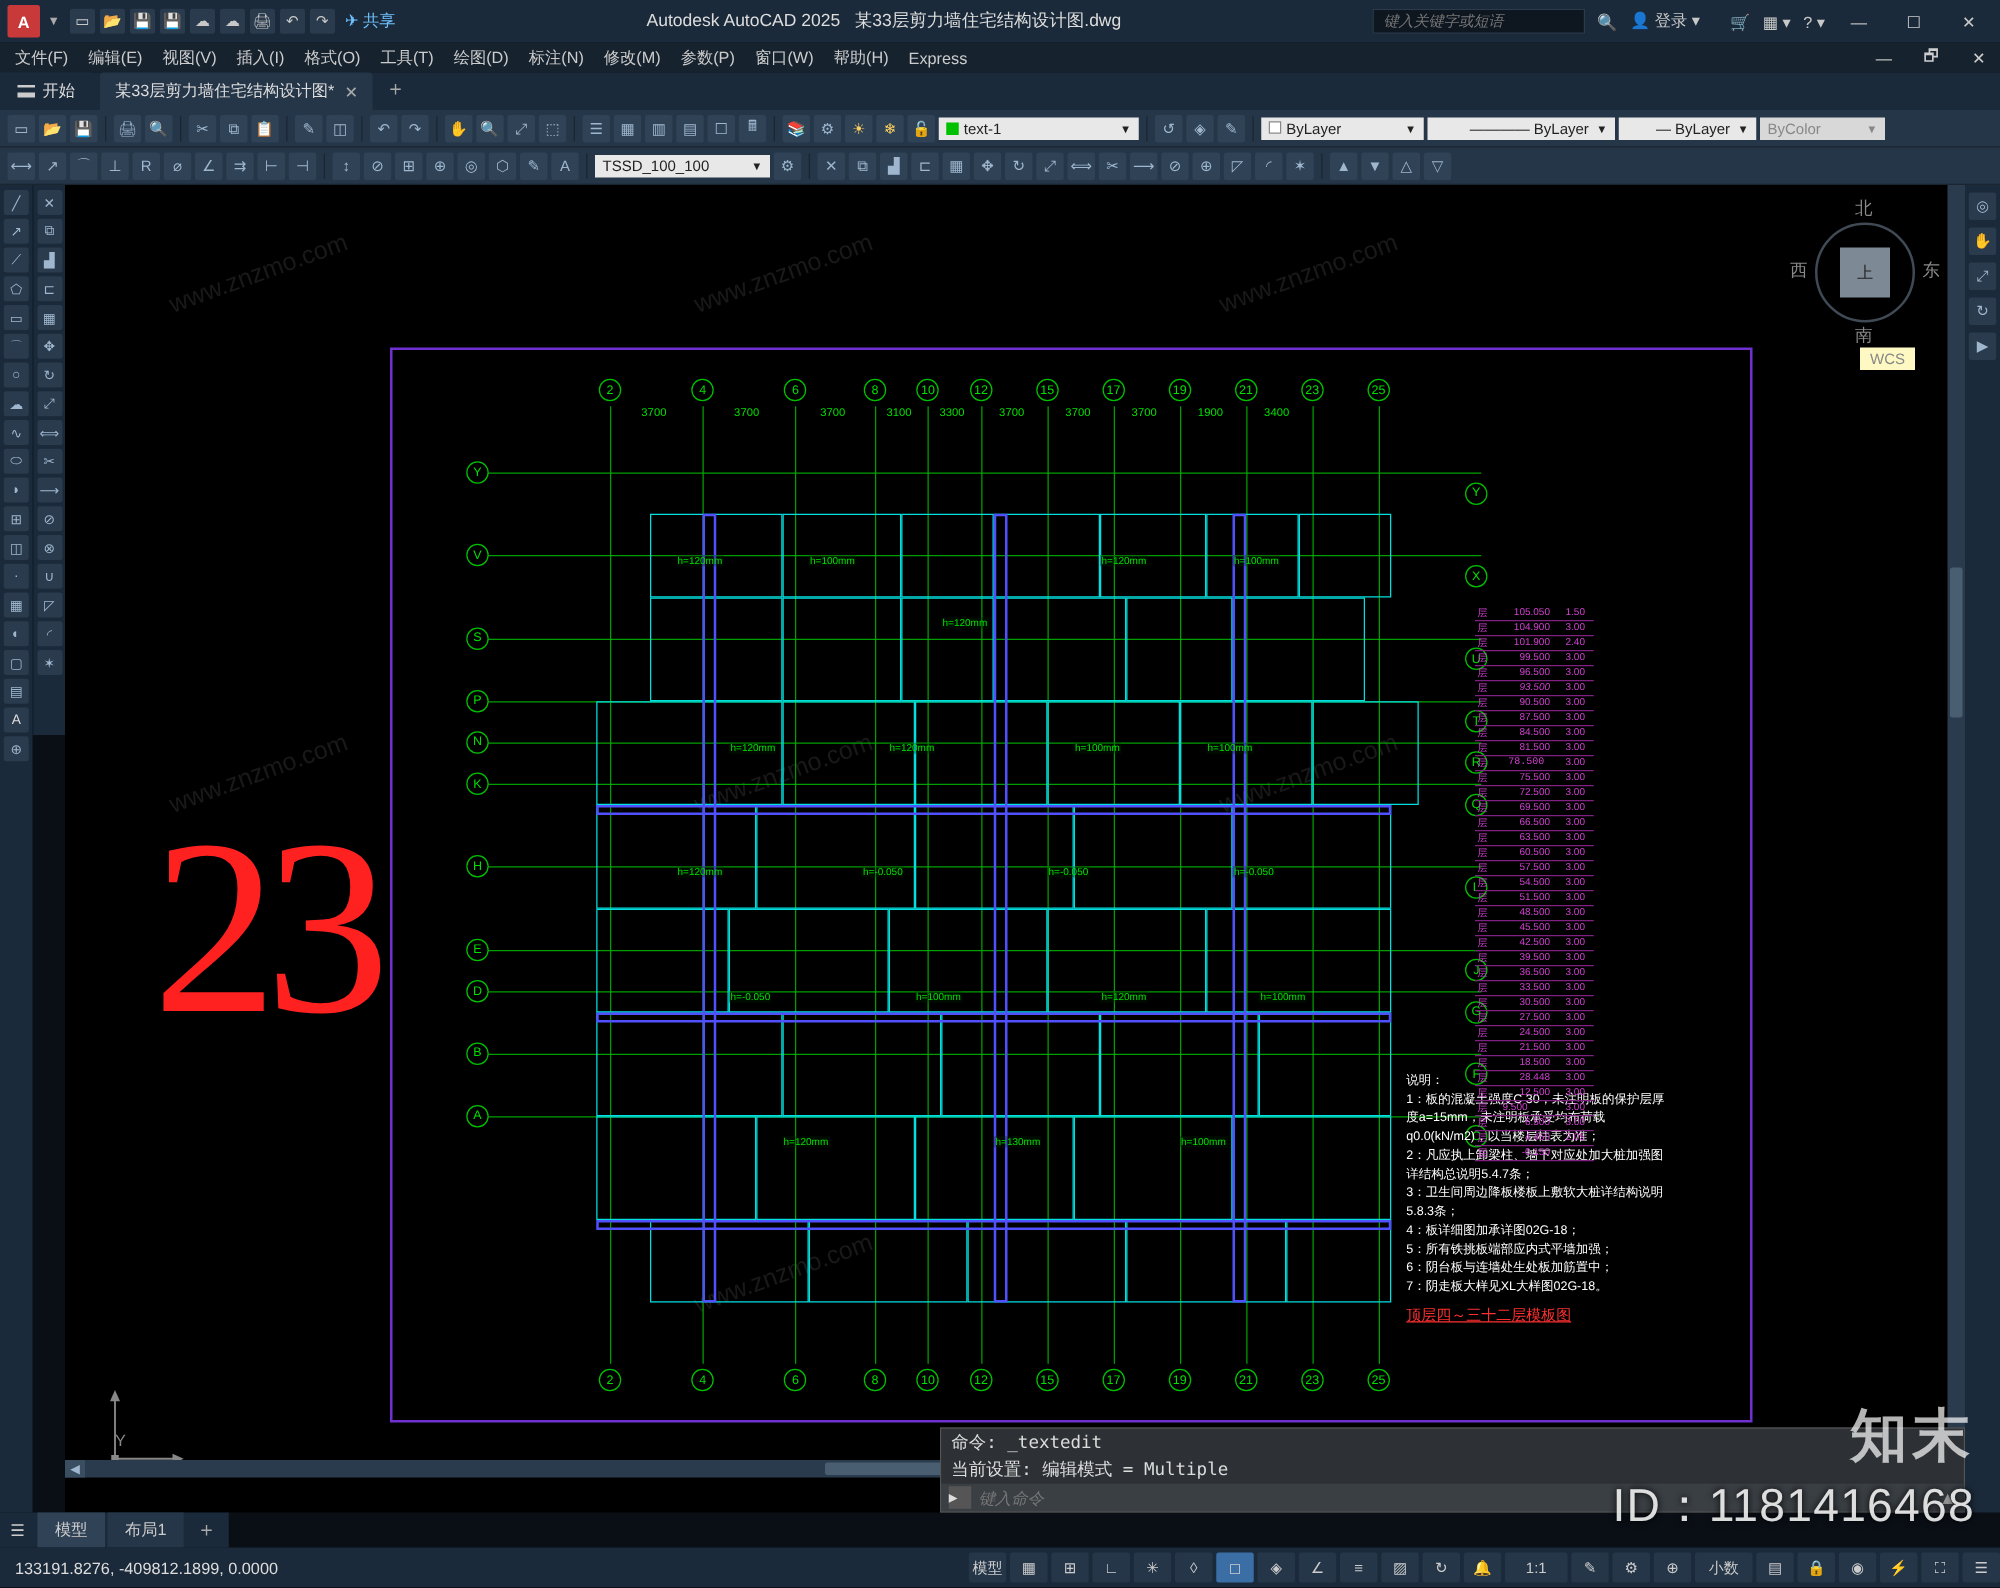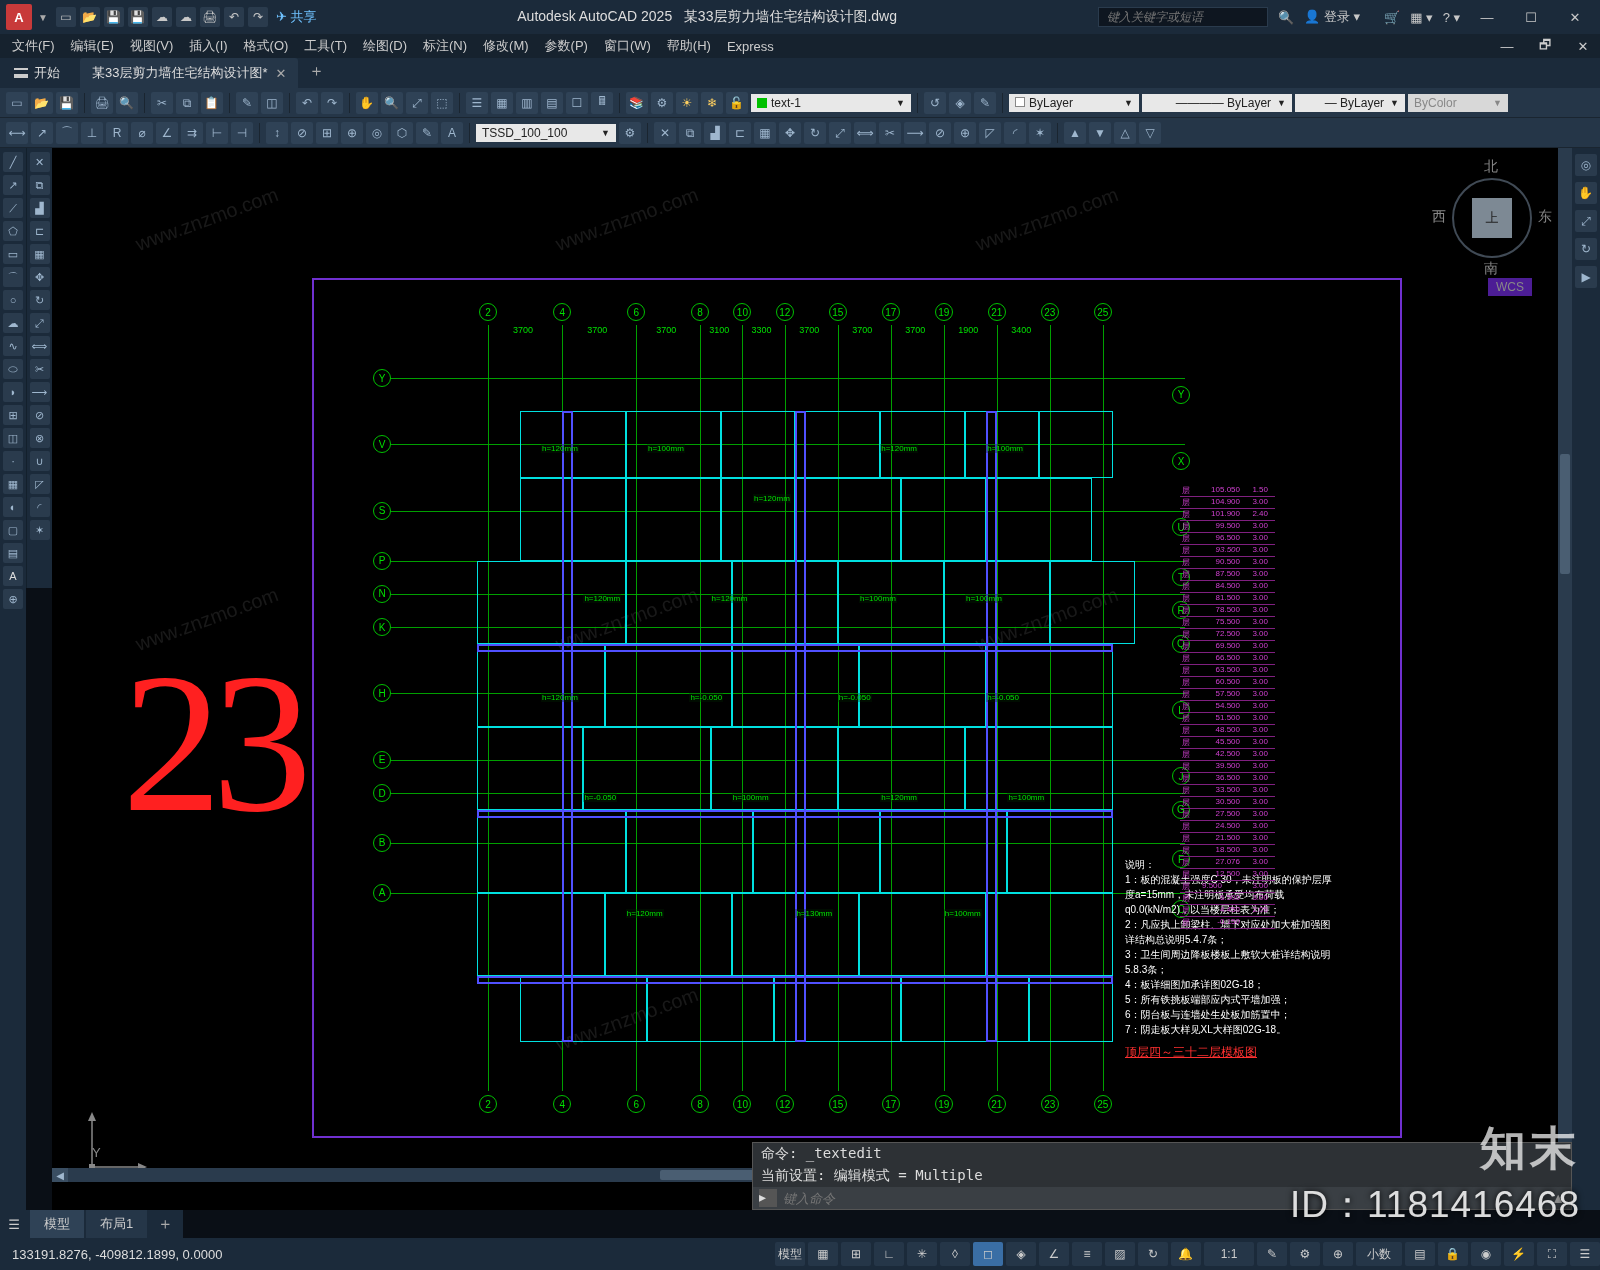--- a/index.html
+++ b/index.html
@@ -38,21 +38,21 @@
   
   .rightpal { position:absolute; right:0; top:148px; width:28px; bottom:60px; background:#1b2a3a; display:flex; flex-direction:column; align-items:center; padding-top:6px; gap:6px; }
   .rightpal .ico { width:22px; height:22px; background:#2a3b4d; border-radius:2px; font-size:12px; color:#9fb7ce; display:flex; align-items:center; justify-content:center; }
   
   .canvas { position:absolute; left:52px; right:28px; top:148px; bottom:60px; background:#000; overflow:hidden; }
   .viewcube-wrap { position:absolute; top:10px; right:20px; width:120px; height:120px; }
   .viewcube { position:absolute; top:20px; left:20px; width:80px; height:80px; }
   .viewcube .ring { position:absolute; inset:0; border:2px solid #404a55; border-radius:50%; }
   .viewcube .cube { position:absolute; top:20px; left:20px; width:40px; height:40px; background:#7d8994; color:#222; display:flex; align-items:center; justify-content:center; font-size:13px; }
   .compass-lbl { position:absolute; color:#888; font-size:14px; }
-  .wcs-badge { position:absolute; top:130px; right:40px; color:#888; font-size:12px; background:#4c1d95; padding:2px 8px; }
+  .wcs-badge { position:absolute; top:130px; right:40px; color:#888; font-size:12px; background:#fef9c3; padding:2px 8px; }
   
   .big-num { position:absolute; left:70px; top:480px; color:#ff2020; font-size:200px; font-family:"Times New Roman",serif; letter-spacing:-10px; }
   
   .dwg-frame { position:absolute; left:260px; top:130px; width:1090px; height:860px; border:2px solid #7030d0; }
   .dwg-inner { position:absolute; inset:15px; }
   
   .gridline-h { position:absolute; left:0; right:0; height:1px; background:#00b000; opacity:0.9; }
   .gridline-v { position:absolute; top:0; bottom:0; width:1px; background:#00b000; opacity:0.9; }
   .grid-bubble { position:absolute; width:18px; height:18px; border:1px solid #00c000; border-radius:50%; color:#00e000; font-size:10px; display:flex; align-items:center; justify-content:center; background:#000; }
   .dim-text { position:absolute; color:#00e000; font-size:9px; }
@@ -563,21 +563,21 @@
             <span style="width:42px;text-align:right;">84.500</span>
             <span style="width:28px;text-align:right;">3.00</span>
           </div>
           <div class="sched-row">
             <span style="width:20px;">层</span>
             <span style="width:42px;text-align:right;">81.500</span>
             <span style="width:28px;text-align:right;">3.00</span>
           </div>
           <div class="sched-row">
             <span style="width:20px;">层</span>
-            <span style="width:42px;text-align:right;">78.500</span>
+            <span style="width:42px;text-align:center;font-family:Liberation Mono, monospace;">78.500</span>
             <span style="width:28px;text-align:right;">3.00</span>
           </div>
           <div class="sched-row">
             <span style="width:20px;">层</span>
             <span style="width:42px;text-align:right;">75.500</span>
             <span style="width:28px;text-align:right;">3.00</span>
           </div>
           <div class="sched-row">
             <span style="width:20px;">层</span>
             <span style="width:42px;text-align:right;">72.500</span>
@@ -668,21 +668,21 @@
             <span style="width:42px;text-align:right;">21.500</span>
             <span style="width:28px;text-align:right;">3.00</span>
           </div>
           <div class="sched-row">
             <span style="width:20px;">层</span>
             <span style="width:42px;text-align:right;">18.500</span>
             <span style="width:28px;text-align:right;">3.00</span>
           </div>
           <div class="sched-row">
             <span style="width:20px;">层</span>
-            <span style="width:42px;text-align:right;">27.076</span>
+            <span style="width:42px;text-align:right;">28.448</span>
             <span style="width:28px;text-align:right;">3.00</span>
           </div>
           <div class="sched-row">
             <span style="width:20px;">层</span>
             <span style="width:42px;text-align:right;">12.500</span>
             <span style="width:28px;text-align:right;">3.00</span>
           </div>
           <div class="sched-row">
             <span style="width:20px;">层</span>
             <span style="width:42px;text-align:left;">9.500</span>

